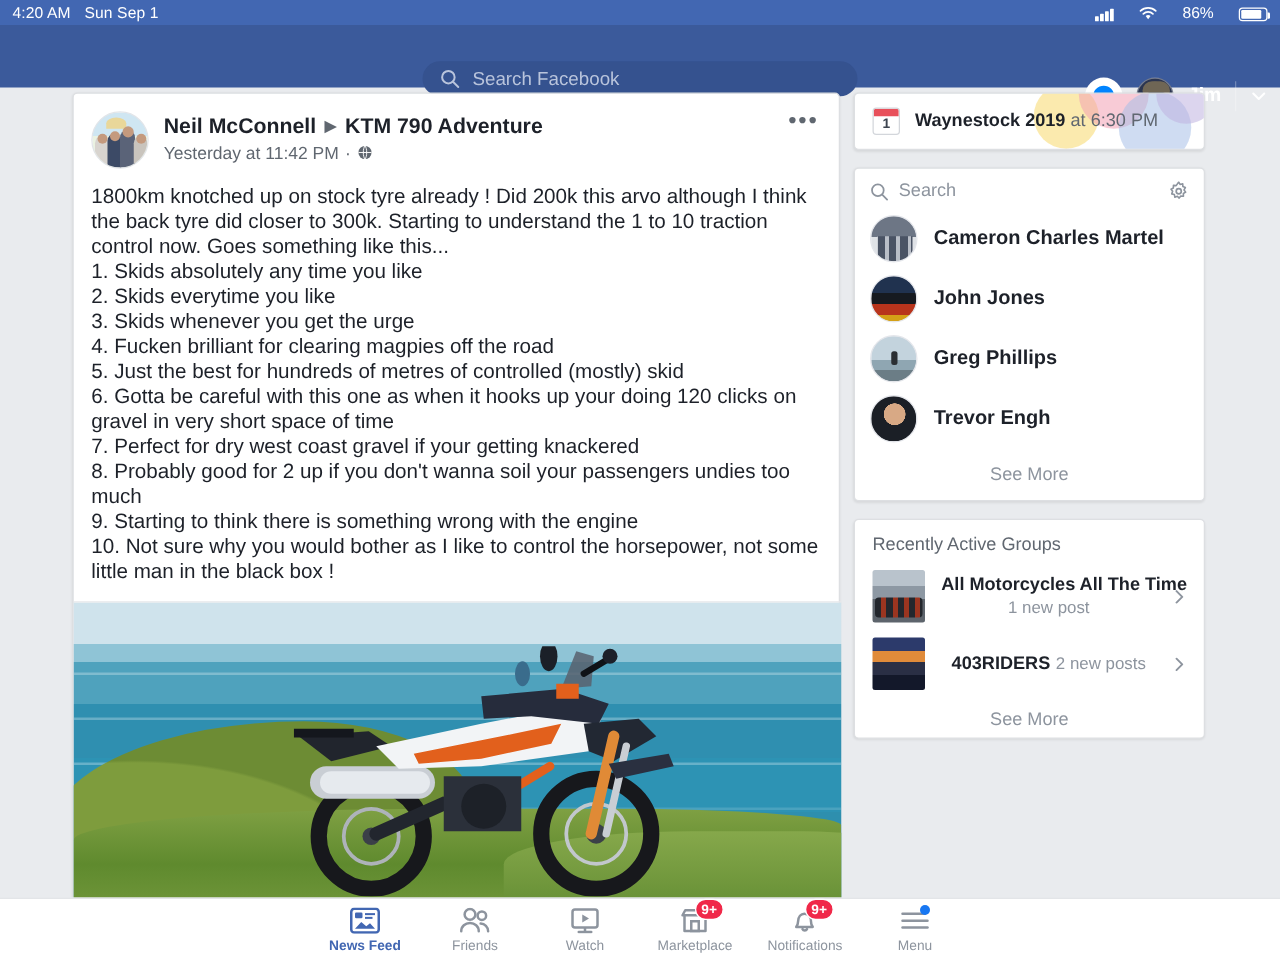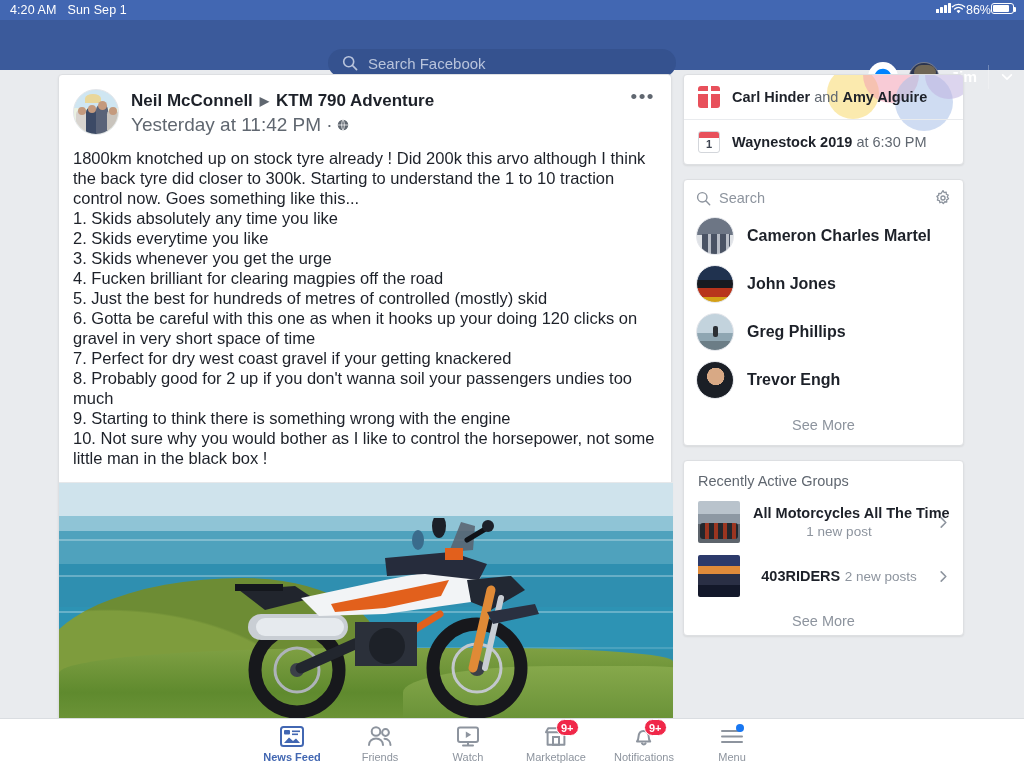--- a/index.html
+++ b/index.html
@@ -13,41 +13,41 @@
 
   
   .statusbar {
     position: absolute; top: 0; left: 0; width: 1024px; height: 20px;
     background: #4267b2; color: #fff;
     display: flex; align-items: center;
     font-size: 12.5px; padding: 0 10px;
   }
   .sb-time { font-weight: 400; margin-right: 11px; letter-spacing: .1px; }
   .sb-date { font-weight: 400; letter-spacing: .1px; }
-  .sb-right { margin-left: auto; display: flex; align-items: flex-start; gap: 0; }
+  .sb-right { margin-left: auto; display: flex; align-items: flex-end; gap: 20px; }
   .sb-batt-pct { font-size: 12.5px; }
   .bars { display: flex; align-items: flex-end; gap: 1.5px; height: 10px; }
   .bars i { width: 2.5px; background: #fff; display: block; border-radius: .5px; }
   .bars i:nth-child(1){height:4px}.bars i:nth-child(2){height:6px}
   .bars i:nth-child(3){height:8px}.bars i:nth-child(4){height:10px}
   .battery {
     width: 23px; height: 11px; border: 1.2px solid #fff; border-radius: 3px;
     position: relative; padding: 1.2px;
   }
   .battery::after{content:"";position:absolute;right:-3.4px;top:3px;width:2px;height:5px;
     background:#fff;border-radius:0 1px 1px 0;}
   .battery b { display:block; height:100%; width:86%; background:#fff; border-radius:1px; }
 
   
   .header {
     position: absolute; top: 20px; left: 0; width: 1024px; height: 50px;
     background: #3b5a9b; display: flex; align-items: center;
   }
   .searchpill {
-    position: absolute; left: 328px; top: 29px; width: 348px; height: 28px;
+    position: absolute; left: 338px; top: 29px; width: 348px; height: 28px;
     background: #35528f; border-radius: 14px;
     display: flex; align-items: center; padding: 0 14px; gap: 10px;
   }
   .searchpill .ph { color: #b9c4dc; font-size: 15px; }
   .hdr-right { position: absolute; right: 10px; top: 42px; display:flex; align-items:center; gap:11px; }
   .msgr {
     width: 30px; height: 30px; border-radius: 50%; background: #fff;
     display:flex; align-items:center; justify-content:center;
   }
   .avatar-hdr {
@@ -87,21 +87,21 @@
   .pa .p4{left:33px;width:11px;height:25px;background:#c9c4bd;}
   .pa .h1,.pa .h2,.pa .h3,.pa .h4{position:absolute;border-radius:50%;background:#c49a7e;}
   .pa .h1{left:4px;top:17px;width:8px;height:8px;}
   .pa .h2{left:14px;top:15px;width:8px;height:8px;}
   .pa .h3{left:24px;top:11px;width:9px;height:9px;}
   .pa .h4{left:35px;top:17px;width:8px;height:8px;}
   .post-meta { margin-left:12px; padding-top:2px; }
   .namerow { font-size:17px; font-weight:700; color:#1d2129; display:flex; align-items:center; gap:7px; }
   .namerow .grp { color:#1d2129; }
   .caret-r { font-size:12px; color:#606770; }
-  .timerow { font-size:19px; color:#606770; margin-top:3px; display:flex; align-items:center; gap:5px;}
+  .timerow { font-size:14px; color:#606770; margin-top:3px; display:flex; align-items:center; gap:5px;}
   .globe { width:12px;height:12px; display:inline-block; }
   .dots { position:absolute; right:16px; top:12px; color:#606770; font-size:19px; letter-spacing:1.5px; line-height:1;}
 
   .post-text {
     padding: 12px 14px 14px 14px;
     font-size: 16.5px; line-height: 20px; color: #1d2129;
     white-space: pre-wrap; word-break: break-word;
   }
   .post-photo {
     width:614px; height:240px; border-top:1px solid #e6e8ea;
@@ -362,26 +362,20 @@
   <div class="rail">
 
     <div class="card bday-card">
       <span class="balloons">
         <span class="bl1"></span>
           <span class="bl2"></span>
           <span class="bl3"></span>
           <span class="bl4"></span>
       </span>
       <div class="bday-row">
-        <span class="gift"></span>
-        <span>
-          <b class="b-strong">Carl Hinder</b><span class="b-mute"> and </span><b class="b-strong">Amy Alguire</b>
-        </span>
-      </div>
-      <div class="bday-row">
         <span class="cal">
           <b>1</b>
         </span>
         <span>
           <b class="b-strong">Waynestock 2019</b><span class="b-mute"> at 6:30 PM</span>
         </span>
       </div>
     </div>
 
     <div class="card">

